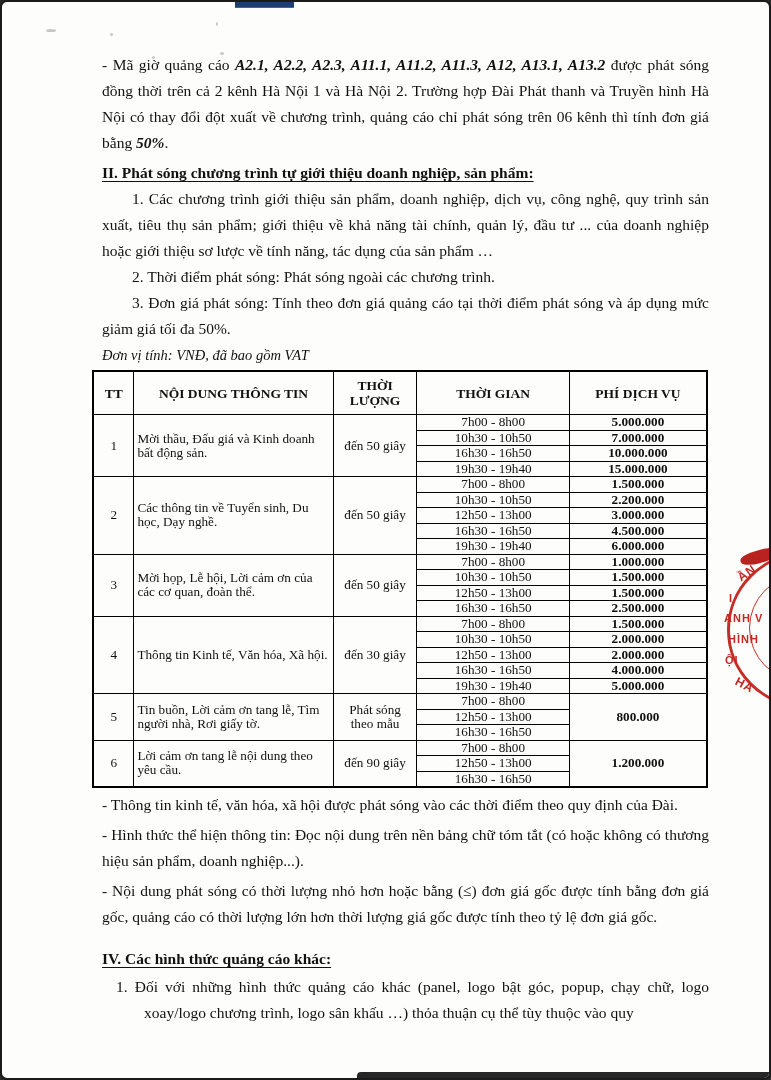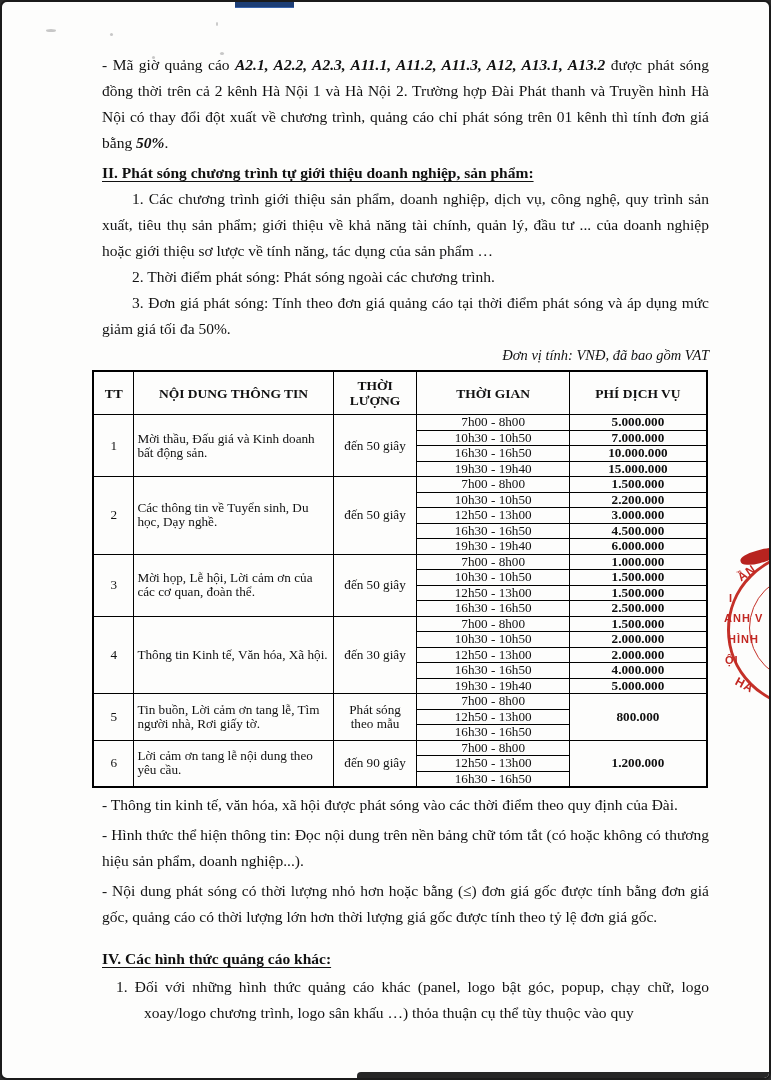--- a/index.html
+++ b/index.html
@@ -6,21 +6,21 @@
   .page{
     position:relative;width:771px;height:1080px;box-sizing:border-box;
     background:#fdfdfc;border:2px solid #1b1b1b;border-radius:7px;overflow:hidden;
     font-family:"Liberation Serif","DejaVu Serif",serif;color:#111;
   }
   .content{position:absolute;top:50px;left:100px;right:60px;}
   p{margin:0;font-size:15.5px;line-height:26px;text-align:justify;}
   .heading{font-weight:bold;text-decoration:underline;text-underline-offset:3px;margin-top:4px;}
   .indent{text-indent:30px;}
   .bi{font-weight:bold;font-style:italic;}
-  .unit-note{font-style:italic;text-align:right;font-size:14.5px;line-height:22px;margin-top:2px;}
+  .unit-note{font-style:italic;font-size:14.5px;line-height:22px;margin-top:2px;}
   .notes p{margin-top:4px;}
   .sec4-item{padding-left:42px;text-indent:-28px;margin-top:2px;}
 
   table.rates{border-collapse:collapse;width:616px;margin-left:-10px;margin-top:4px;}
   table.rates th,table.rates td{border:1px solid #000;padding:0 3px;}
   table.rates{border:2px solid #000;}
   table.rates th{font-size:13.5px;line-height:15px;height:42px;text-align:center;}
   table.rates td{font-size:13.2px;line-height:14px;height:14.5px;}
   td.c-tt{text-align:center;}
   td.c-content{padding-left:7px;padding-right:4px;font-size:13.4px;line-height:16px;}
@@ -56,21 +56,21 @@
 
   <div class="artifact-blue"></div>
   <div class="speck" style="left:44px;top:27px;width:10px;height:3px;"></div>
   <div class="speck" style="left:108px;top:31px;width:3px;height:3px;"></div>
   <div class="speck" style="left:214px;top:20px;width:2px;height:4px;"></div>
   <div class="speck" style="left:150px;top:54px;width:3px;height:3px;"></div>
   <div class="speck" style="left:218px;top:50px;width:4px;height:3px;"></div>
 
   <div class="content">
 
-    <p><span>- Mã giờ quảng cáo </span><span class="bi">A2.1, A2.2, A2.3, A11.1, A11.2, A11.3, A12, A13.1, A13.2</span><span> được phát sóng đồng thời trên cả 2 kênh Hà Nội 1 và Hà Nội 2. Trường hợp Đài Phát thanh và Truyền hình Hà Nội có thay đổi đột xuất về chương trình, quảng cáo chỉ phát sóng trên 01 kênh thì tính đơn giá bằng </span><span class="bi">50%</span><span>.</span></p>
+    <p><span>- Mã giờ quảng cáo </span><span class="bi">A2.1, A2.2, A2.3, A11.1, A11.2, A11.3, A12, A13.1, A13.2</span><span> được phát sóng đồng thời trên cả 2 kênh Hà Nội 1 và Hà Nội 2. Trường hợp Đài Phát thanh và Truyền hình Hà Nội có thay đổi đột xuất về chương trình, quảng cáo chỉ phát sóng trên 06 kênh thì tính đơn giá bằng </span><span class="bi">50%</span><span>.</span></p>
 
     <p class="heading">II. Phát sóng chương trình tự giới thiệu doanh nghiệp, sản phẩm:</p>
     <p class="indent">1. Các chương trình giới thiệu sản phẩm, doanh nghiệp, dịch vụ, công nghệ, quy trình sản xuất, tiêu thụ sản phẩm; giới thiệu về khả năng tài chính, quản lý, đầu tư ... của doanh nghiệp hoặc giới thiệu sơ lược về tính năng, tác dụng của sản phẩm …</p>
     <p class="indent">2. Thời điểm phát sóng: Phát sóng ngoài các chương trình.</p>
     <p class="indent">3. Đơn giá phát sóng: Tính theo đơn giá quảng cáo tại thời điểm phát sóng và áp dụng mức giảm giá tối đa 50%.</p>
 
     <div class="unit-note">Đơn vị tính: VNĐ, đã bao gồm VAT</div>
 
     <table class="rates">
       <colgroup>

